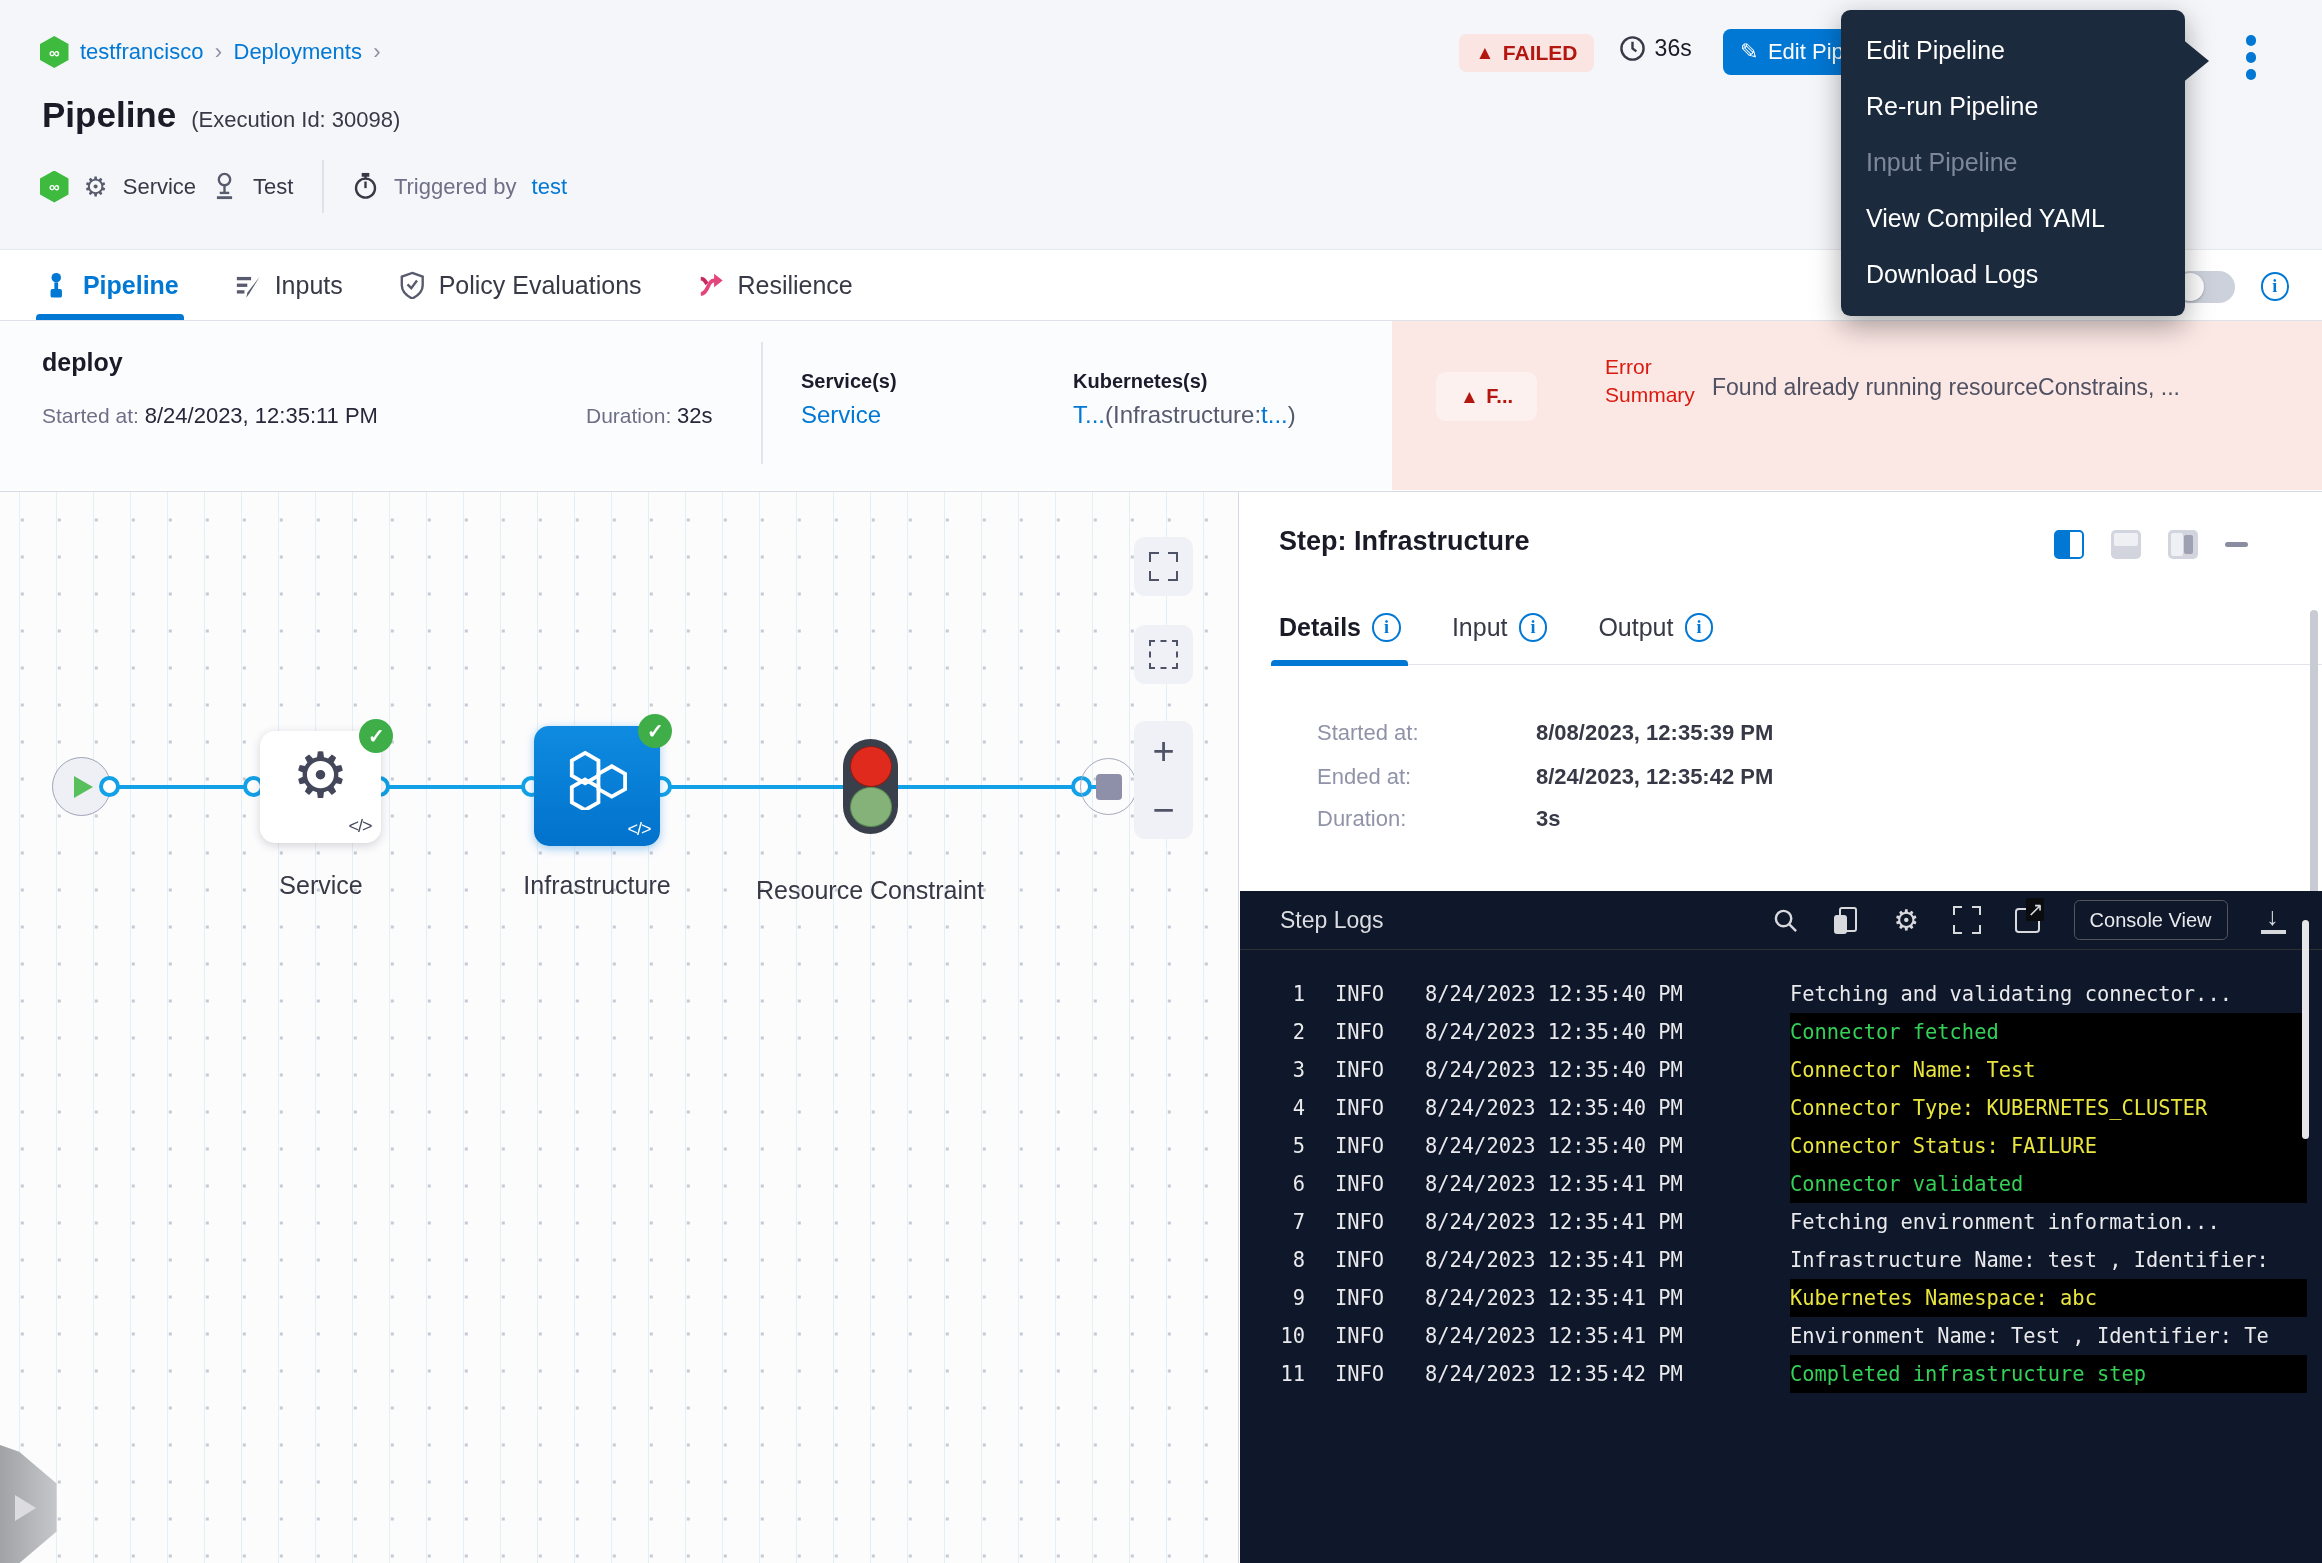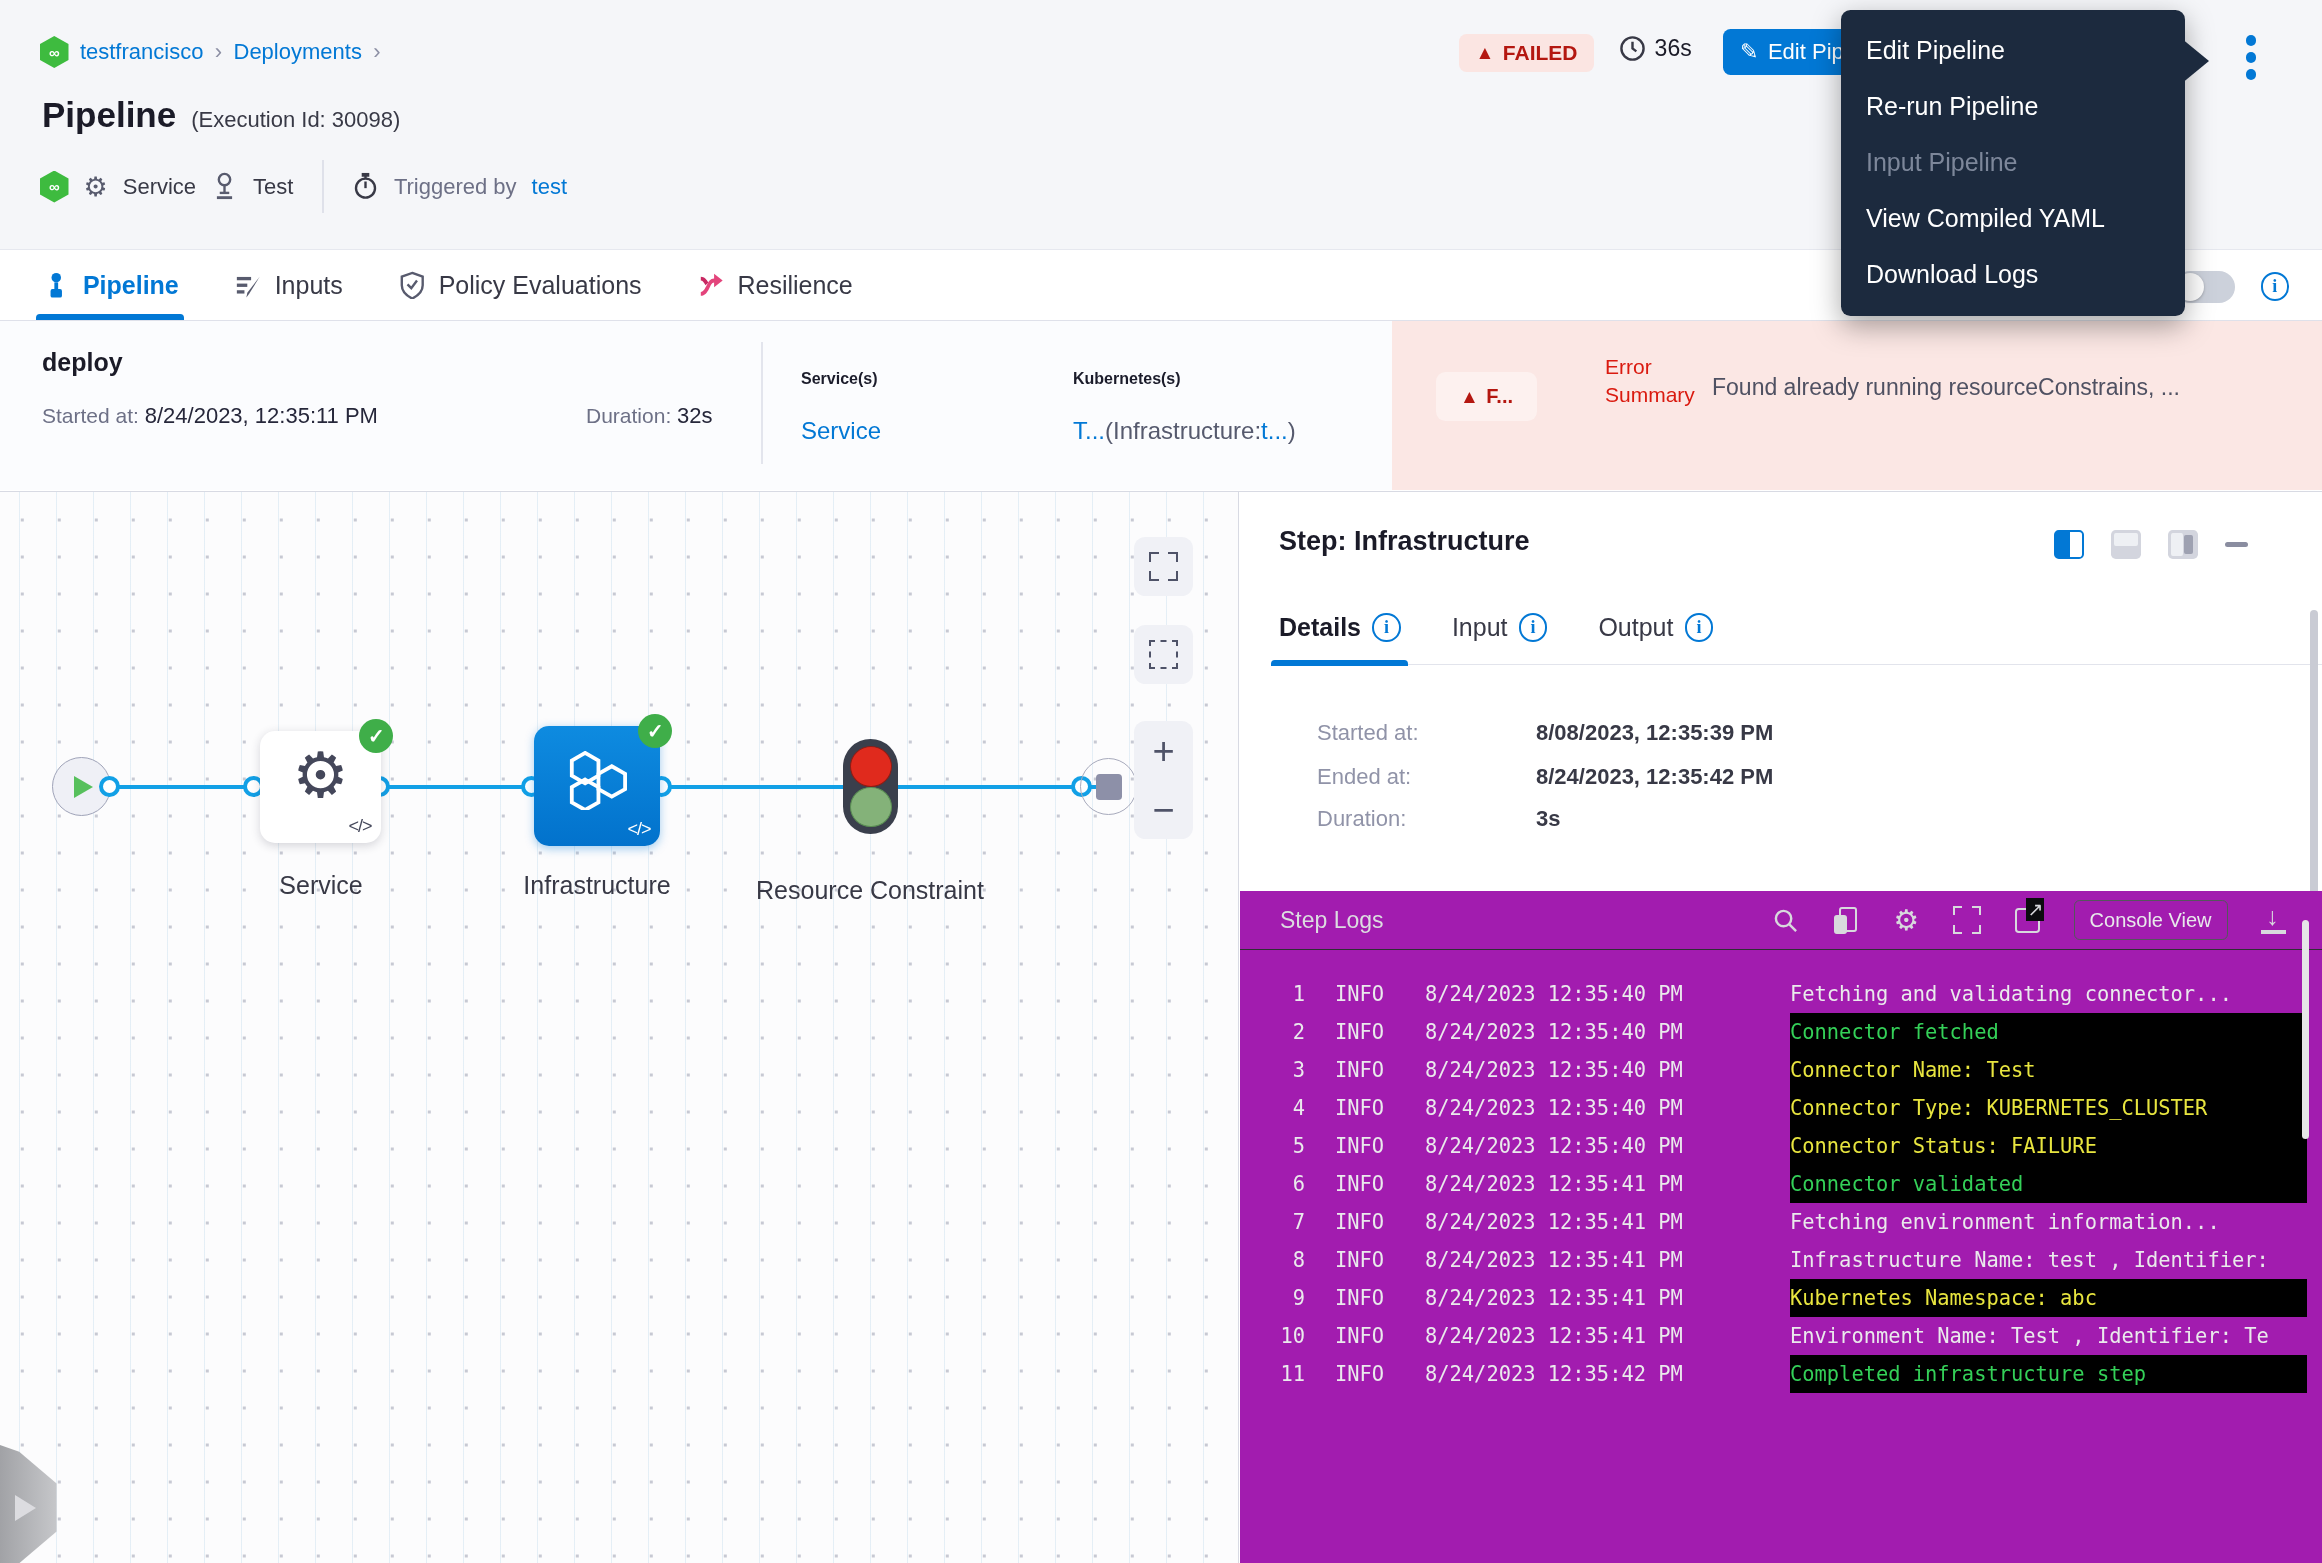--- a/index.html
+++ b/index.html
@@ -58,21 +58,21 @@
   
   #stagebar { position:absolute; left:0; top:321px; width:2323px; height:169px; background:#fbfcfe; }
   .stagename { position:absolute; left:42px; top:27px; font-size:25px; font-weight:bold; color:#1b1b28; }
   .stagemeta { position:absolute; left:42px; top:82px; font-size:21px; color:#6d7086; }
   .stagemeta b { color:#26273a; font-weight:normal; font-size:22px; }
   .durmeta { position:absolute; left:586px; top:82px; font-size:21px; color:#6d7086; }
   .durmeta b { color:#26273a; font-size:22px; font-weight:normal; }
   .stage-vdiv { position:absolute; left:761px; top:21px; height:122px; width:1.9px; background:#e3e5ed; }
   .col-services { position:absolute; left:801px; top:49px; }
   .col-envs { position:absolute; left:1073px; top:49px; }
-  .colhead { font-size:16px; font-weight:bold; color:#1b1c2b; margin-bottom:29px; }
+  .colhead { font-size:20px; font-weight:bold; color:#1b1c2b; margin-bottom:8px; }
   .colval { font-size:24px; color:#0278d5; cursor:pointer; }
   .envmix { font-size:24px; color:#565a6e; }
   .envmix .lnk { color:#0278d5; cursor:pointer; }
   #errorzone { position:absolute; left:1392px; top:0; right:0; bottom:0; background:#fbe7e4; }
   .errbadge { position:absolute; left:44px; top:51px; width:101px; height:49px; background:#fdf1ef; border-radius:9.5px;
     display:flex; align-items:center; justify-content:center; gap:7.6px; color:#b41710; font-weight:bold; font-size:20px; }
   .errlabel { position:absolute; left:213px; top:32px; width:112px; font-size:21px; color:#da1a0f; line-height:1.35; }
   .errtext { position:absolute; left:320px; top:53px; right:9.5px; font-size:23px; color:#4f5162; white-space:nowrap; overflow:hidden; }
 
   
@@ -138,21 +138,21 @@
   .collapse-dash { width:23px; height:4.8px; background:#8a8da0; border-radius:2.9px; cursor:pointer; }
   .paneltabs { position:absolute; left:40px; top:99px; right:0; height:74px; display:flex; gap:51px; border-bottom:1.9px solid #e2e4ec; }
   .ptab { display:flex; align-items:center; gap:11.4px; font-size:25px; color:#383946; cursor:pointer; position:relative; }
   .ptab.active { font-weight:bold; color:#1b1b28;text-align:center; }
   .ptab.active .underline { position:absolute; left:-7.6px; right:-7.6px; bottom:-1.9px; height:5.7px; background:#0278d5; border-radius:3.8px 3.8px 0 0; }
   .detailrow { position:absolute; left:78px; font-size:22px; color:#9093a8; }
   .detailrow b { position:absolute; left:219px; color:#383946; font-size:22px; white-space:nowrap; }
   .panel-scroll { position:absolute; right:3.8px; top:118px; width:8.6px; height:495px; background:#c9cbd4; border-radius:4.8px; }
 
   
-  #console { position:absolute; left:1px; top:399px; right:0; bottom:0; background:#a21caf; color:#e8e9eb; }
+  #console { position:absolute; left:1px; top:399px; right:0; bottom:0; background:#0f172a; color:#e8e9eb; }
   .chead { position:absolute; left:0; top:0; right:0; height:59px; display:flex; align-items:center; border-bottom:1px solid #2e2f33; }
   .chead .ctitle { margin-left:40px; font-size:23px; color:#dcdde0; }
   .cicons { position:absolute; right:34px; display:flex; align-items:center; gap:32px; color:#d8d9dd; }
   .cic { width:28.5px; height:28.5px; display:inline-flex; align-items:center; justify-content:center; cursor:pointer; font-size:23px; }
   .copy-ic { position:relative; width:23px; height:27px; }
   .copy-ic::before { content:""; position:absolute; right:0; top:0; width:14.3px; height:21px; border:2.4px solid #d8d9dd; border-radius:2.9px; }
   .copy-ic::after { content:""; position:absolute; left:0; bottom:0; width:12.4px; height:19px; background:#d8d9dd; border-radius:2.9px; }
   .ext-ic { position:relative; width:25px; height:25px; border:2.4px solid #d8d9dd; border-radius:3.8px; }
   .ext-ic::after { content:"↗"; position:absolute; right:-5.7px; top:-11.4px; font-size:19px; background:#0b0c0e; padding-left:1.9px; }
   .dl-ic { position:relative; width:25px; height:28.5px; }

